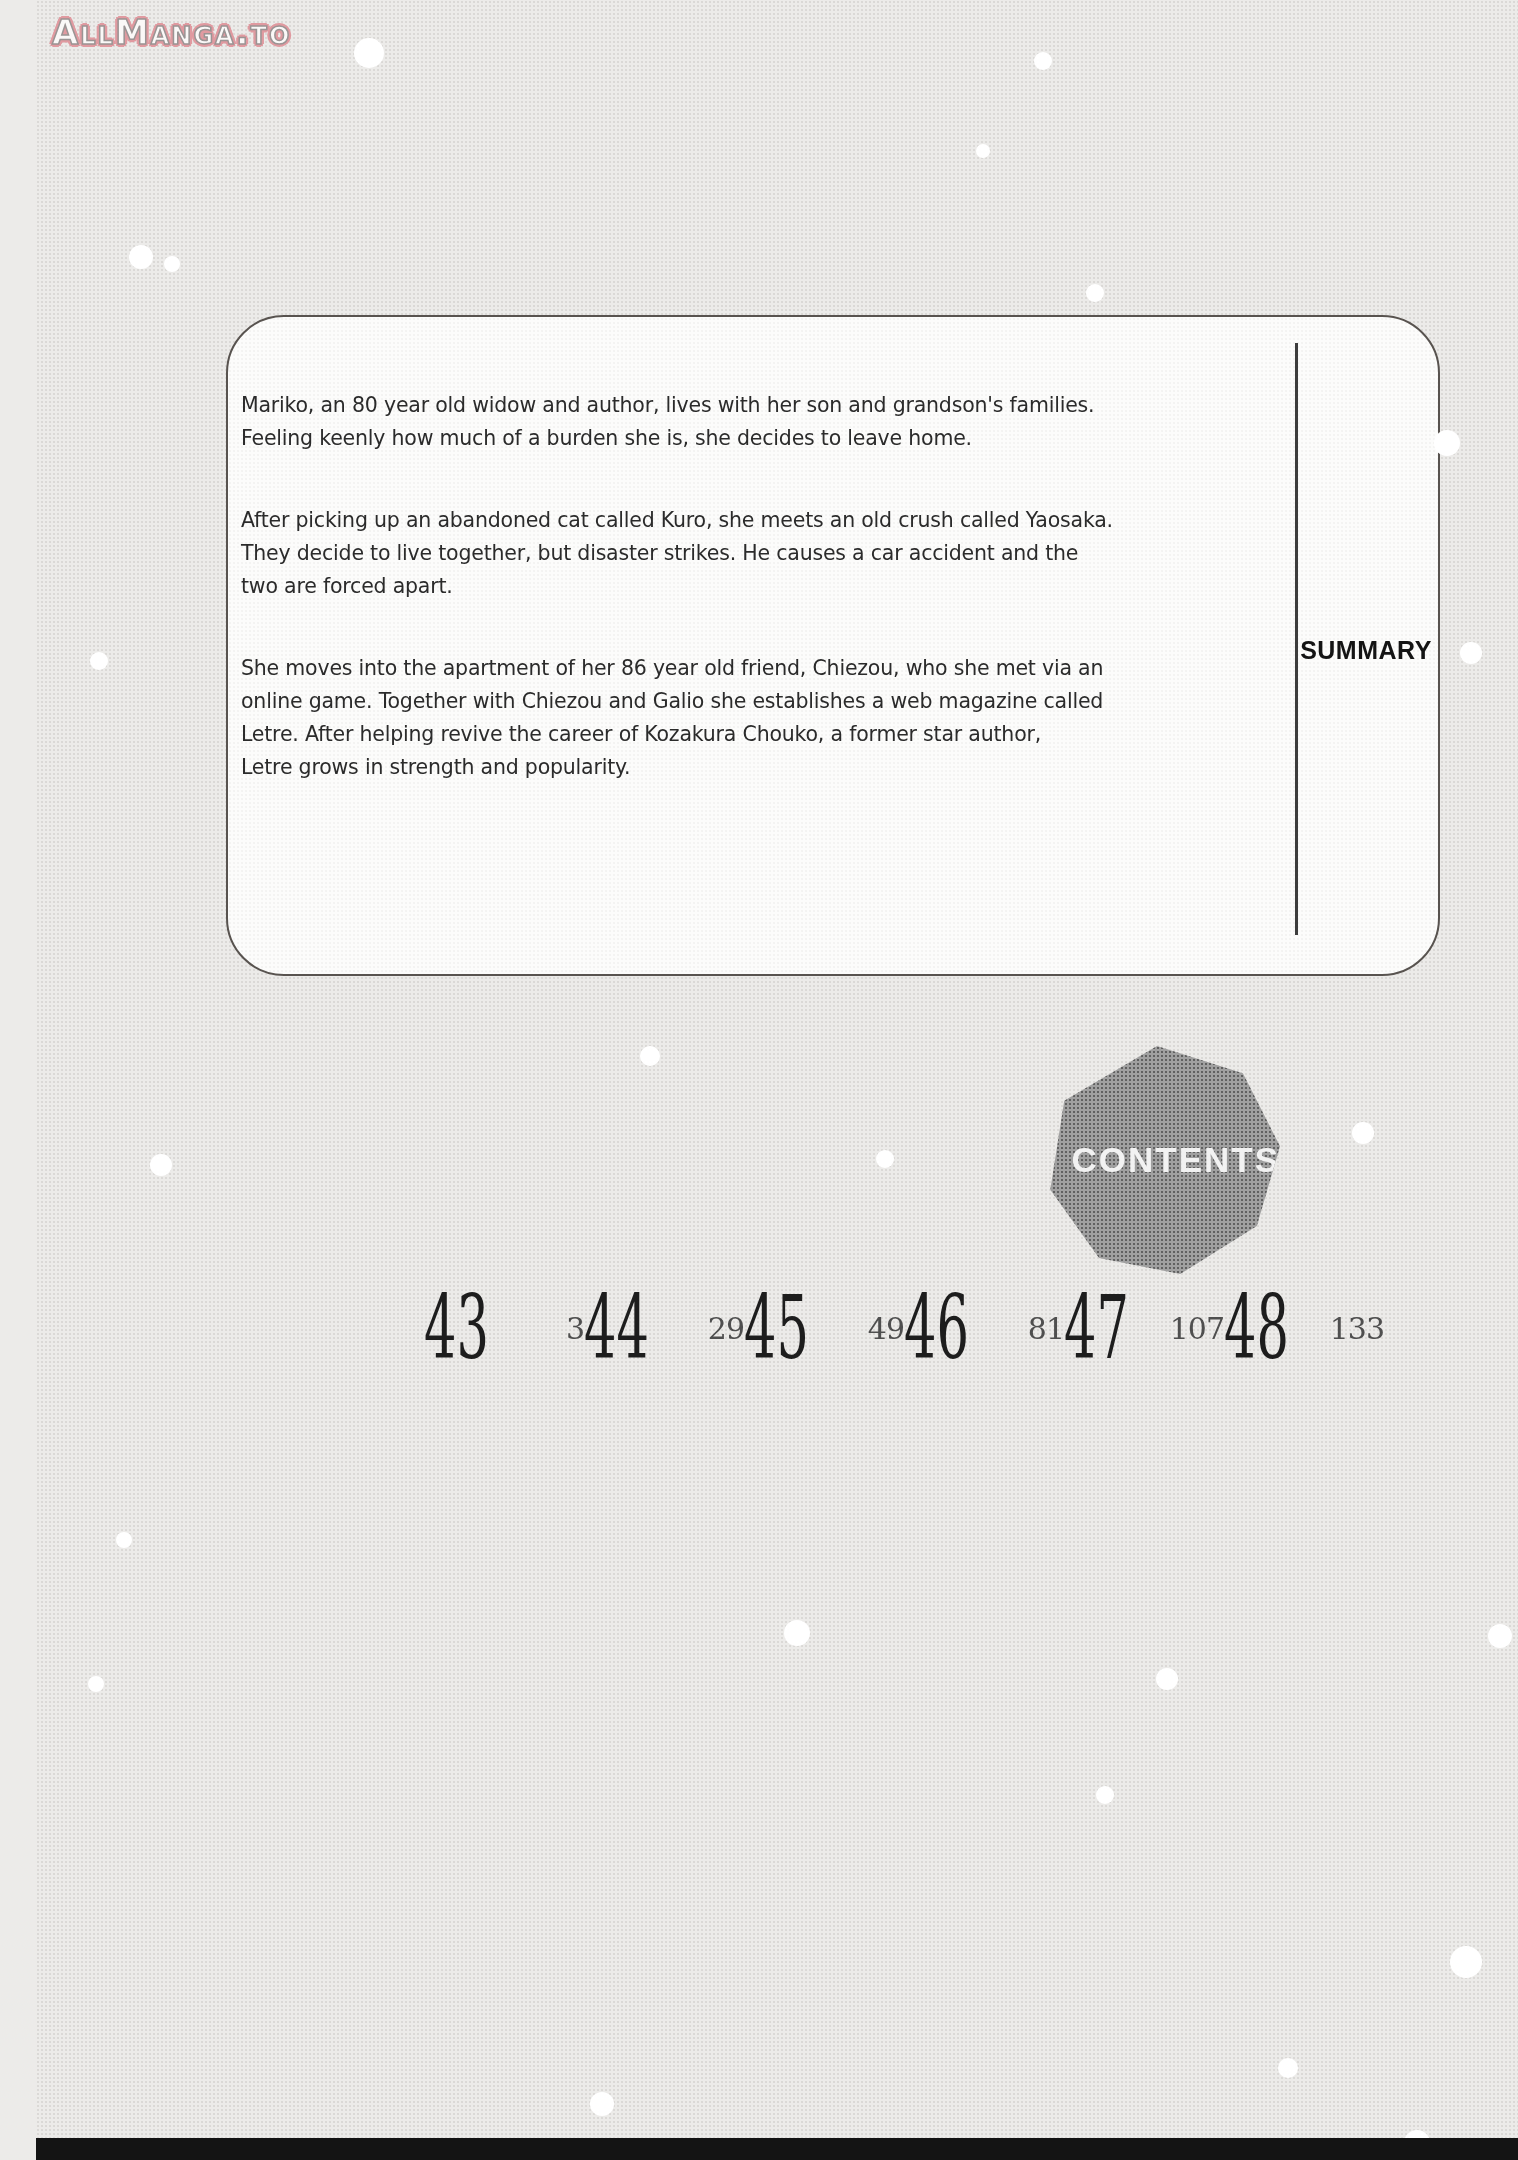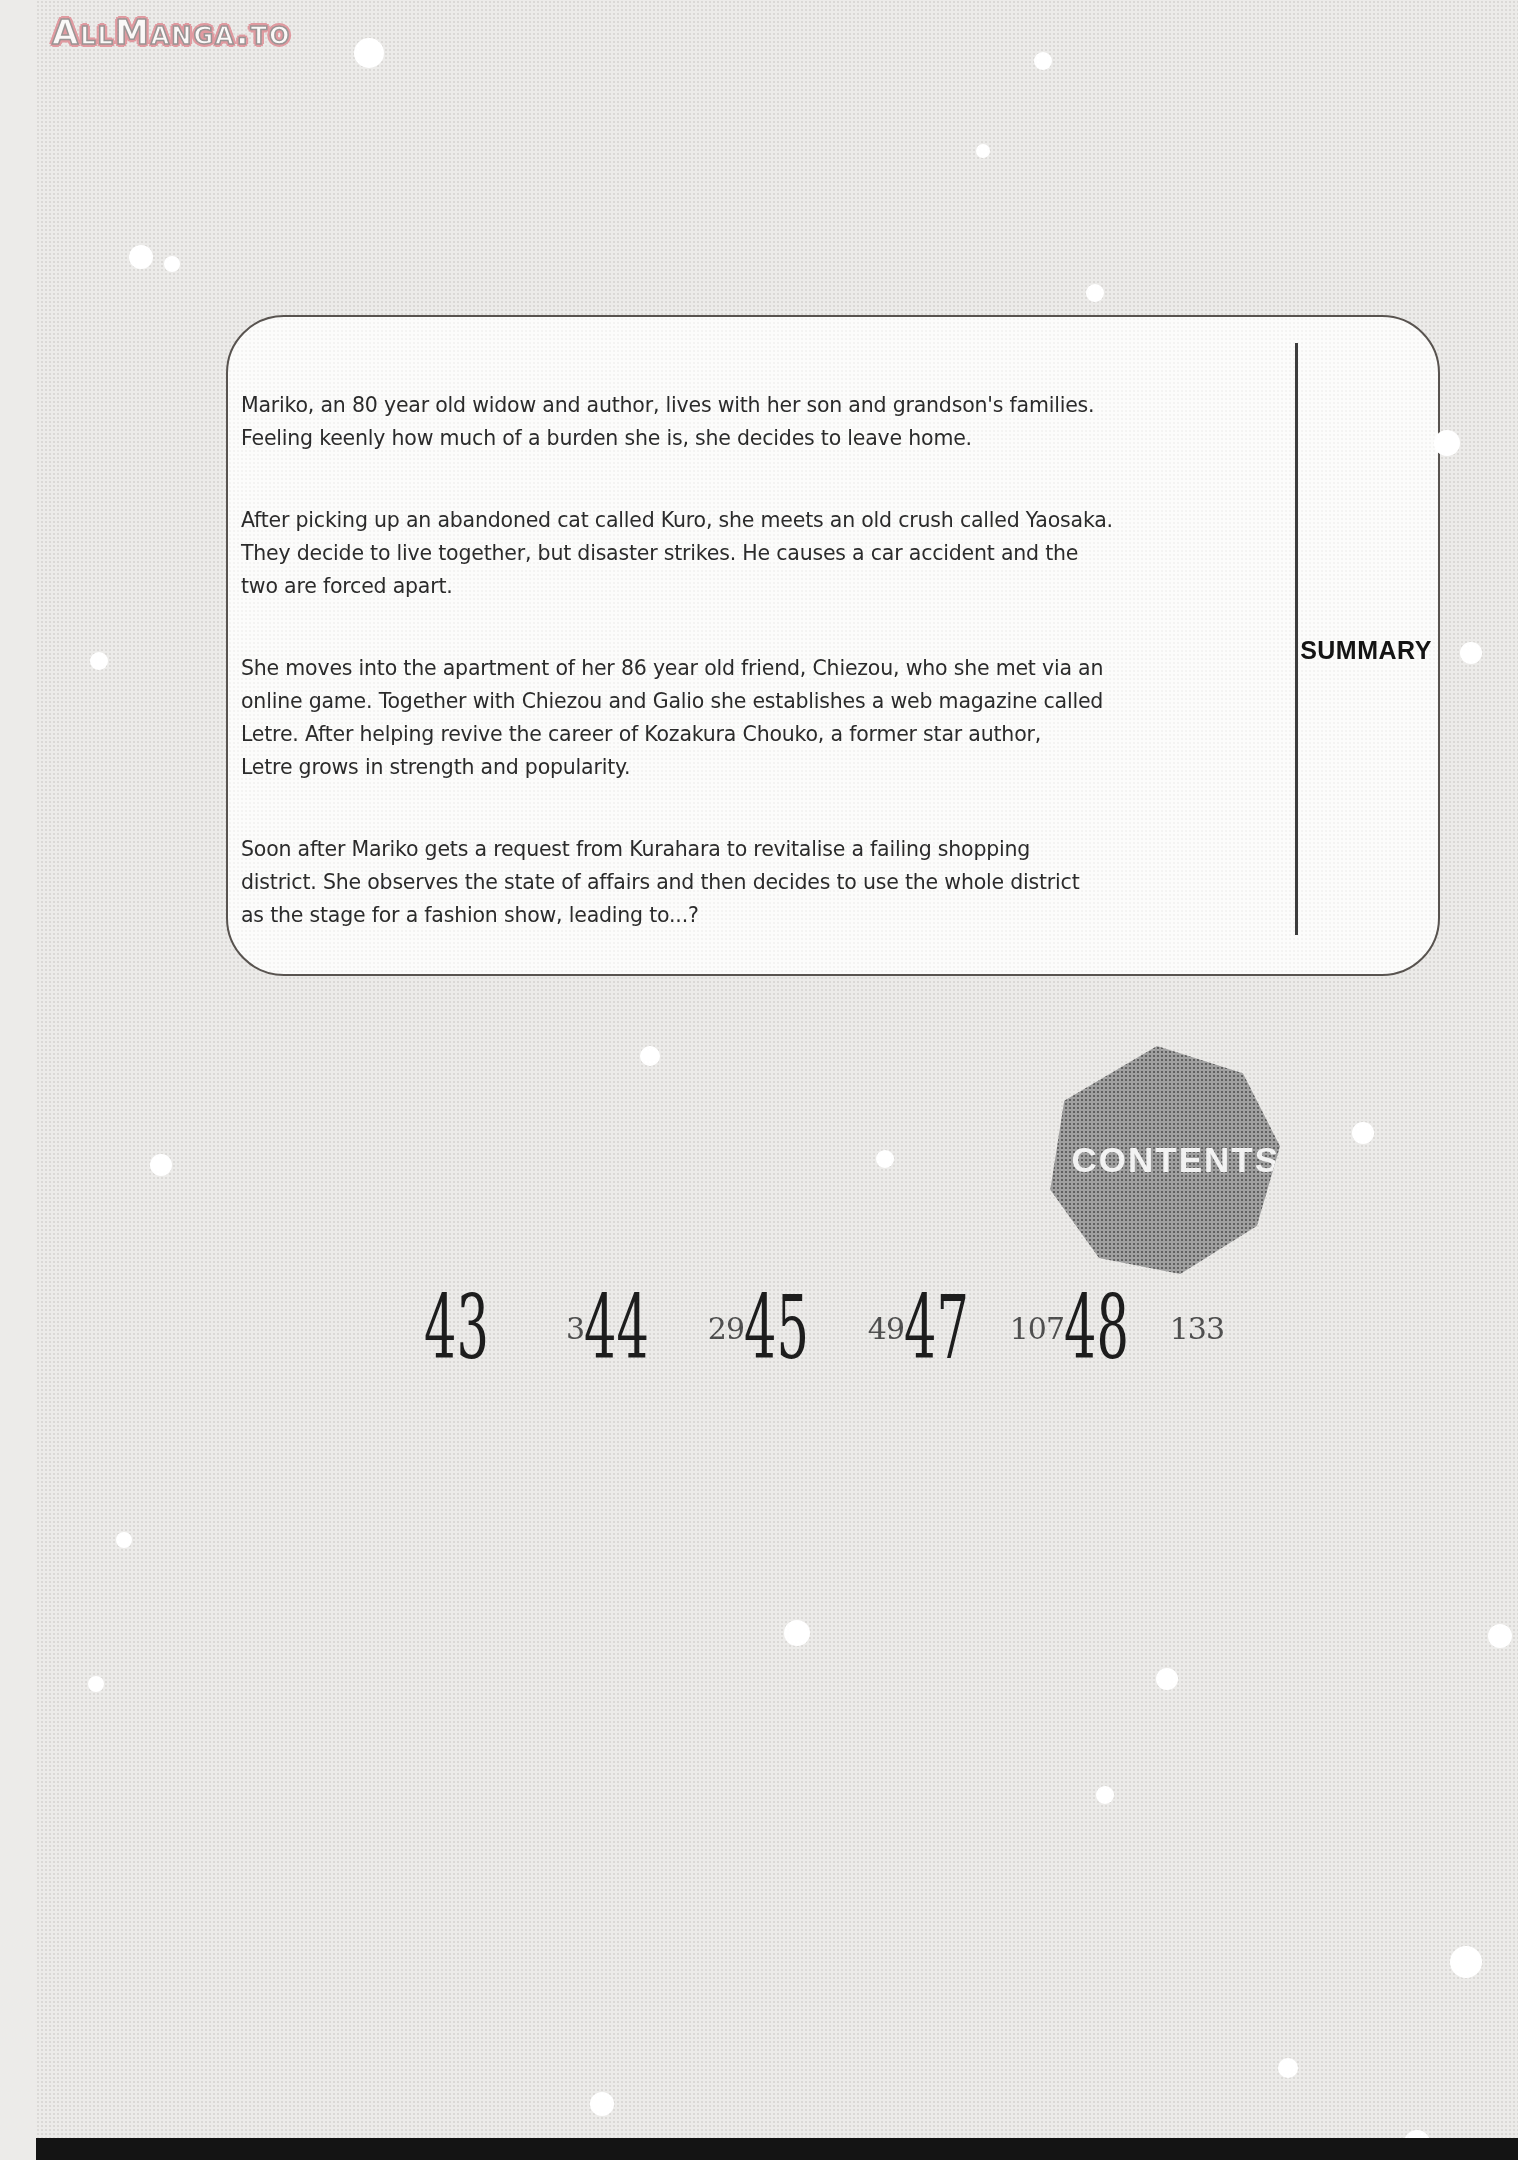--- a/index.html
+++ b/index.html
@@ -101,23 +101,20 @@
   <div class="summary-text">
     <p>Mariko, an 80 year old widow and author, lives with her son and grandson's families.
 Feeling keenly how much of a burden she is, she decides to leave home.</p>
     <p>After picking up an abandoned cat called Kuro, she meets an old crush called Yaosaka.
 They decide to live together, but disaster strikes. He causes a car accident and the
 two are forced apart.</p>
     <p>She moves into the apartment of her 86 year old friend, Chiezou, who she met via an
 online game. Together with Chiezou and Galio she establishes a web magazine called
 Letre. After helping revive the career of Kozakura Chouko, a former star author,
 Letre grows in strength and popularity.</p>
-    <p>Soon after Mariko gets a request from Kurahara to revitalise a failing shopping
-district. She observes the state of affairs and then decides to use the whole district
-as the stage for a fashion show, leading to...?</p>
   </div>
 
   <div class="summary-divider"></div>
   <div class="summary-label">SUMMARY</div>
 
   <div class="contents-badge">
     <span>CONTENTS</span>
   </div>
 
   <div class="toc">
@@ -128,20 +125,25 @@
     </div>
     <div class="toc-row">
       <span class="chapter-number">44</span>
       <span class="leader"></span>
       <span class="page-number">29</span>
     </div>
     <div class="toc-row">
       <span class="chapter-number">45</span>
       <span class="leader"></span>
       <span class="page-number">49</span>
+    </div>
+    <div class="toc-row">
+      <span class="chapter-number">46</span>
+      <span class="leader"></span>
+      <span class="page-number">81</span>
     </div>
     <div class="toc-row">
       <span class="chapter-number">47</span>
       <span class="leader"></span>
       <span class="page-number">107</span>
     </div>
     <div class="toc-row">
       <span class="chapter-number">48</span>
       <span class="leader"></span>
       <span class="page-number">133</span>

